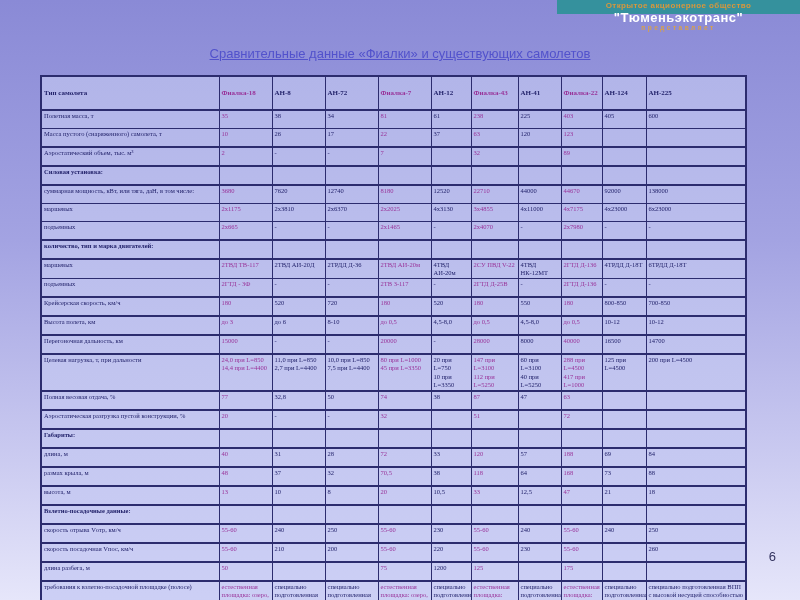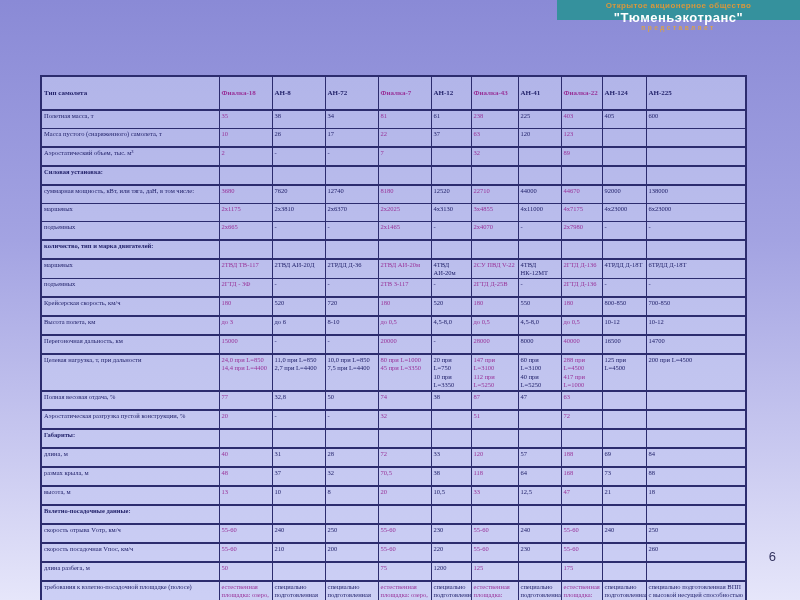--- a/index.html
+++ b/index.html
@@ -2,21 +2,21 @@
 <html><head>
 <meta charset="utf-8">
 <style>
   html,body{margin:0;padding:0;}
   .slide{
     position:relative;width:800px;height:600px;overflow:hidden;
     background:linear-gradient(180deg,#8a8ad6 0%,#a3a3e2 40%,#c9c9f0 75%,#e6e6fa 100%);
     font-family:"Liberation Sans",sans-serif;
   }
   .banner{
-    position:absolute;left:557px;top:0;width:243px;height:20px;
+    position:absolute;left:557px;top:0;width:243px;height:14px;
     background:#35919d;text-align:center;box-sizing:border-box;padding-top:2px;
   }
   .banner-line1{font-size:8px;font-weight:bold;color:#d8973c;letter-spacing:.4px;line-height:1.1;}
   .banner-line2{font-size:13px;font-weight:bold;color:#ffffff;line-height:1.05;letter-spacing:.5px;}
   .banner-line3{font-size:6.5px;font-weight:bold;color:#d8a04a;letter-spacing:2.5px;line-height:1.2;}
   .title{
     position:absolute;left:0;top:46px;width:100%;text-align:center;
     font-size:13px;color:#5252cc;text-decoration:underline;
   }
   table.cmp{
@@ -46,20 +46,21 @@
 <body>
 
 <div class="slide">
 
   <div class="banner">
     <div class="banner-line1">Открытое акционерное общество</div>
     <div class="banner-line2">"Тюменьэкотранс"</div>
     <div class="banner-line3">представляет</div>
   </div>
 
+  <div class="title">Сравнительные данные «Фиалки» и существующих самолетов</div>
 
   <table class="cmp" id="cmp-table">
     <colgroup id="cmp-colgroup">
         <col style="width: 178px;">
         <col style="width: 53px;">
         <col style="width: 53px;">
         <col style="width: 53px;">
         <col style="width: 53px;">
         <col style="width: 40px;">
         <col style="width: 47px;">

